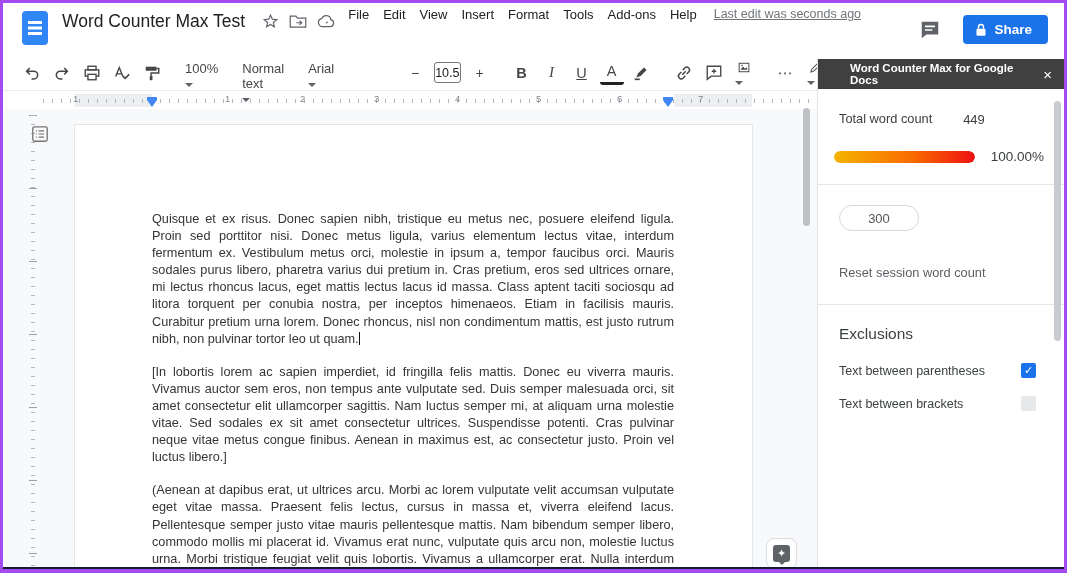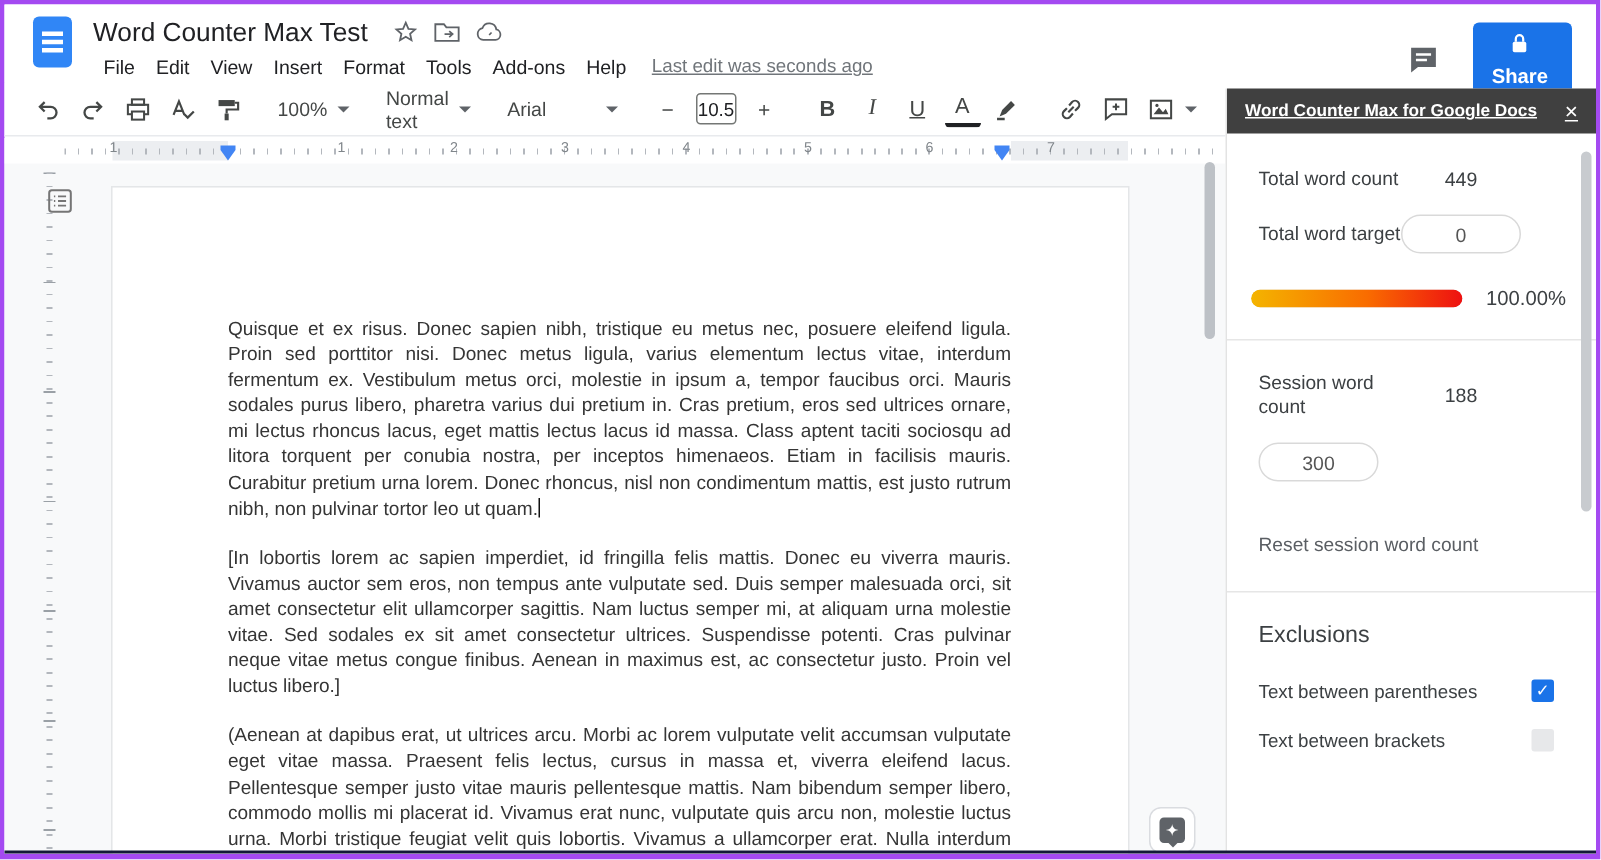--- a/index.html
+++ b/index.html
@@ -7,39 +7,39 @@
   body { font-family:"Liberation Sans", sans-serif; background:#fff; position:relative; }
 
   .frame { position:absolute; inset:0; border:3px solid #a44af1; border-bottom-width:4px; background:#fff; }
   .bottom-dark-line { position:absolute; left:0; right:0; bottom:0; height:2px; background:#131a38; z-index:60; }
 
   
   .topbar { position:absolute; top:0; left:0; right:0; height:52px; background:#fff; display:flex; align-items:flex-start; z-index:30; }
   .docs-icon { width:26px; height:34px; margin:8px 14px 0 19px; background:#3086f6; border-radius:4px; position:relative; }
   .docs-icon::before { content:""; position:absolute; left:6px; right:6px; top:10px; height:2.5px; background:#fff;
       box-shadow:0 5.5px 0 #fff, 0 11px 0 #fff; }
-  .title-block { display:flex; flex-direction:column; }
+  .title-block { display:flex; flex-direction:row; }
   .title-row { display:flex; align-items:center; margin-top:6px; height:24px; }
   .doc-title { font-size:17.5px; color:#202124; margin-right:12px; }
   .title-row svg { margin:0 5px; }
   .menubar { display:flex; align-items:center; height:22px; font-size:13px; color:#202124; }
   .menu-item { padding:2px 7px; border-radius:3px; cursor:pointer; }
   .last-edit { margin-left:10px; font-size:12.5px; color:#70757a; text-decoration:underline; }
   .topbar-right { margin-left:auto; display:flex; align-items:center; padding-right:16px; margin-top:12px; }
   .comment-top-icon { margin-right:22px; }
   .share-btn { display:flex; align-items:center; gap:7px; background:#1a73e8; color:#fff; font-weight:bold;
-      font-size:13.5px; border:none; border-radius:4px; padding:7px 16px 7px 12px; cursor:pointer;flex-direction:column; }
+      font-size:13.5px; border:none; border-radius:4px; padding:7px 16px 7px 12px; cursor:pointer; }
 
   
   .toolbar { position:absolute; top:52px; left:0; width:814px; height:36px; background:#fff; display:flex;
       align-items:center; padding-left:14px; border-bottom:1px solid #e8eaed; z-index:25; }
   .tb-btn { height:24px; min-width:24px; display:flex; align-items:center; justify-content:center; border-radius:3px;
       color:#444746; margin:0 3px; cursor:pointer; font-size:14px; }
   .tb-sep { width:1px; height:20px; background:#dadce0; margin:0 6px; }
-  .tb-dd { display:flex; align-items:center; gap:7px; font-size:13px; color:#444746; padding:0 6px; height:24px; border-radius:3px; cursor:pointer; }
+  .tb-dd { display:flex; gap:7px; font-size:13px; color:#444746; padding:0 6px; height:24px; border-radius:3px; cursor:pointer;flex-direction:column; }
   .caret-down { width:0; height:0; border-left:4px solid transparent; border-right:4px solid transparent; border-top:4px solid #5f6368; }
   .fs-box { width:30px; height:21px; border:1px solid #747775; border-radius:3px; font-size:12.5px; color:#202124;
       display:flex; align-items:center; justify-content:center; margin:0 4px; }
   .tb-text { font-size:14.5px; color:#444746; font-weight:bold; }
   .tb-italic { font-style:italic; font-family:"Liberation Serif", serif; font-weight:normal; font-size:15px; }
   .tb-under { text-decoration:underline; font-weight:normal; }
   .tb-A { font-weight:normal; border-bottom:3px solid #202124; line-height:13px; }
   .more-dots { font-size:15px; letter-spacing:1px; color:#444746; }
   .pencil-group { margin-left:auto; display:flex; align-items:center; margin-right:4px; }
 
@@ -74,21 +74,21 @@
   .explore-btn { position:absolute; left:763px; top:446px; width:31px; height:31px; background:#fff;
       border:1px solid #dadce0; border-radius:8px; display:flex; align-items:center; justify-content:center; cursor:pointer; }
   .explore-glyph { width:17px; height:17px; background:#5f6368; border-radius:3px; position:relative; display:flex;
       align-items:center; justify-content:center; color:#fff; font-size:11px; }
   .explore-glyph::after { content:""; position:absolute; bottom:-3px; left:5.5px; width:0; height:0;
       border-left:3px solid transparent; border-right:3px solid transparent; border-top:3px solid #5f6368; }
 
   
   .sidebar { position:absolute; top:56px; right:0; bottom:0; width:247px; background:#fff; border-left:1px solid #e3e3e3; z-index:40; }
   .sidebar-header { height:30px; background:#404040; color:#fff; display:flex; align-items:center;
-      padding:0 12px 0 12px;text-decoration:underline; }
+      padding:0 12px 0 32px; }
   .sidebar-title { font-size:11.5px; font-weight:bold; flex:1; }
   .sidebar-close { color:#fff; font-size:15px; cursor:pointer; line-height:1; }
   .sidebar-body { padding:22px 20px 0 21px; position:relative; height:calc(100% - 30px); overflow:hidden; }
   .sb-row { display:flex; align-items:center; margin-bottom:16px; }
   .sb-label { flex:1; font-size:12.8px; color:#3c4043; max-width:105px; line-height:16px; }
   .sb-value { width:80px; text-align:center; font-size:13px; color:#3c4043; }
   .sb-input { width:80px; height:26px; border:1px solid #d9d9d9; border-radius:13px; text-align:center;
       font-size:13px; color:#555; font-family:"Liberation Sans", sans-serif; outline:none; background:#fff; }
   .bar-row { display:flex; align-items:center; margin:22px 0 10px 0; }
   .bar-track { width:141px; height:12px; border-radius:6px; background:#ededed; overflow:hidden; margin-left:-5px; }
@@ -305,40 +305,30 @@
       <span class="sidebar-close">×</span>
     </div>
     <div class="sidebar-body">
 
       <div class="sb-row">
         <span class="sb-label">Total word count</span>
         <span class="sb-value">449</span>
         <span style="width:30px;"></span>
       </div>
 
-      <div class="sb-row">
-        <span class="sb-label">Total word target</span>
-        <input class="sb-input" value="0" style="">
-        <span style="width:30px;"></span>
-      </div>
 
       <div class="bar-row">
         <div class="bar-track">
           <div class="bar-fill total" style="width: 100%;"></div>
         </div>
         <span class="bar-pct">100.00%</span>
       </div>
 
       <hr class="sb-divider">
 
-      <div class="sb-row">
-        <span class="sb-label">Session word count</span>
-        <span class="sb-value">188</span>
-        <span style="width:30px;"></span>
-      </div>
 
       <div class="sb-row">
         <input class="sb-input" value="300" style="">
         <span style="width:30px;"></span>
       </div>
 
 
       <span class="reset-link">Reset session word count</span>
 
       <hr class="sb-divider">

